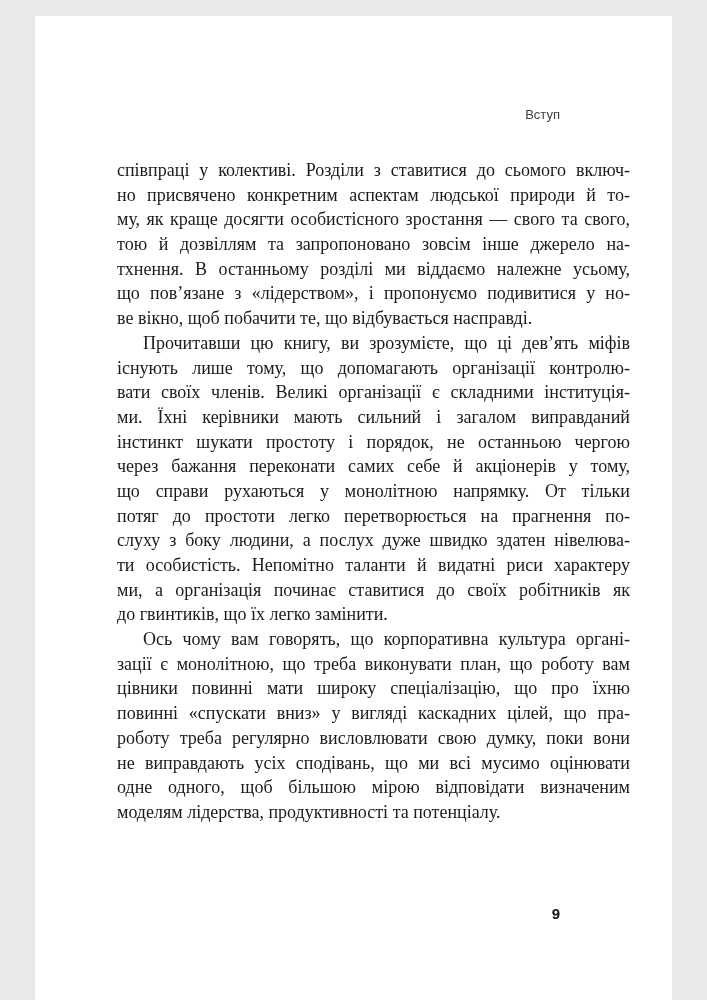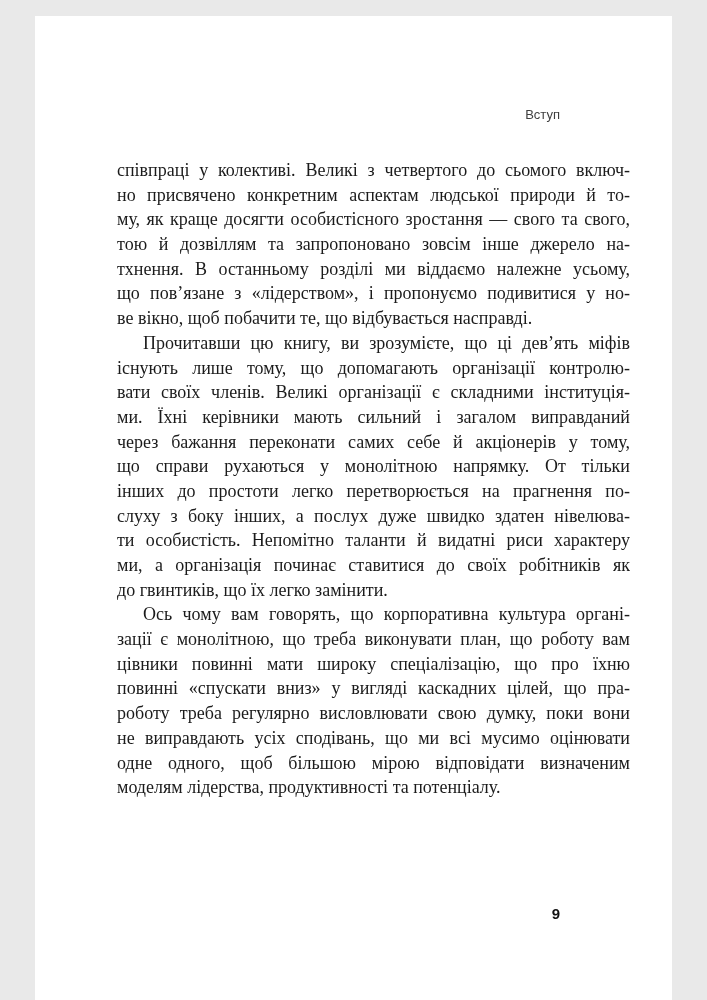--- a/index.html
+++ b/index.html
@@ -65,35 +65,36 @@
 <body>
 
 <div class="page">
 
   <div class="running-header">
     <span>Вступ</span>
   </div>
 
   <main class="text-block">
 
-  <div class="line">співпраці у колективі. Великі з четвертого до сьомого включ-</div>
+  <div class="line">співпраці у колективі. Розділи з ставитися до сьомого включ-</div>
       <div class="line">но присвячено конкретним аспектам людської природи й то-</div>
       <div class="line">му, як краще досягти особистісного зростання — свого та свого,</div>
       <div class="line">тою й дозвіллям та запропоновано зовсім інше джерело на-</div>
       <div class="line">тхнення. В останньому розділі ми віддаємо належне усьому,</div>
       <div class="line">що пов’язане з «лідерством», і пропонуємо подивитися у но-</div>
       <div class="line para-end">ве вікно, щоб побачити те, що відбувається насправді.</div>
       <div class="line indent">Прочитавши цю книгу, ви зрозумієте, що ці дев’ять міфів</div>
       <div class="line">існують лише тому, що допомагають організації контролю-</div>
       <div class="line">вати своїх членів. Великі організації є складними інституція-</div>
       <div class="line">ми. Їхні керівники мають сильний і загалом виправданий</div>
+      <div class="line">інстинкт шукати простоту і порядок, не останньою чергою</div>
       <div class="line">через бажання переконати самих себе й акціонерів у тому,</div>
       <div class="line">що справи рухаються у монолітною напрямку. От тільки</div>
-      <div class="line">інших до простоти легко перетворюється на прагнення по-</div>
-      <div class="line">слуху з боку інших, а послух дуже швидко здатен нівелюва-</div>
+      <div class="line">потяг до простоти легко перетворюється на прагнення по-</div>
+      <div class="line">слуху з боку людини, а послух дуже швидко здатен нівелюва-</div>
       <div class="line">ти особистість. Непомітно таланти й видатні риси характеру</div>
       <div class="line">ми, а організація починає ставитися до своїх робітників як</div>
       <div class="line para-end">до гвинтиків, що їх легко замінити.</div>
       <div class="line indent">Ось чому вам говорять, що корпоративна культура органі-</div>
       <div class="line">зації є монолітною, що треба виконувати план, що роботу вам</div>
       <div class="line">цівники повинні мати широку спеціалізацію, що про їхню</div>
       <div class="line">повинні «спускати вниз» у вигляді каскадних цілей, що пра-</div>
       <div class="line">роботу треба регулярно висловлювати свою думку, поки вони</div>
       <div class="line">не виправдають усіх сподівань, що ми всі мусимо оцінювати</div>
       <div class="line">одне одного, щоб більшою мірою відповідати визначеним</div>

